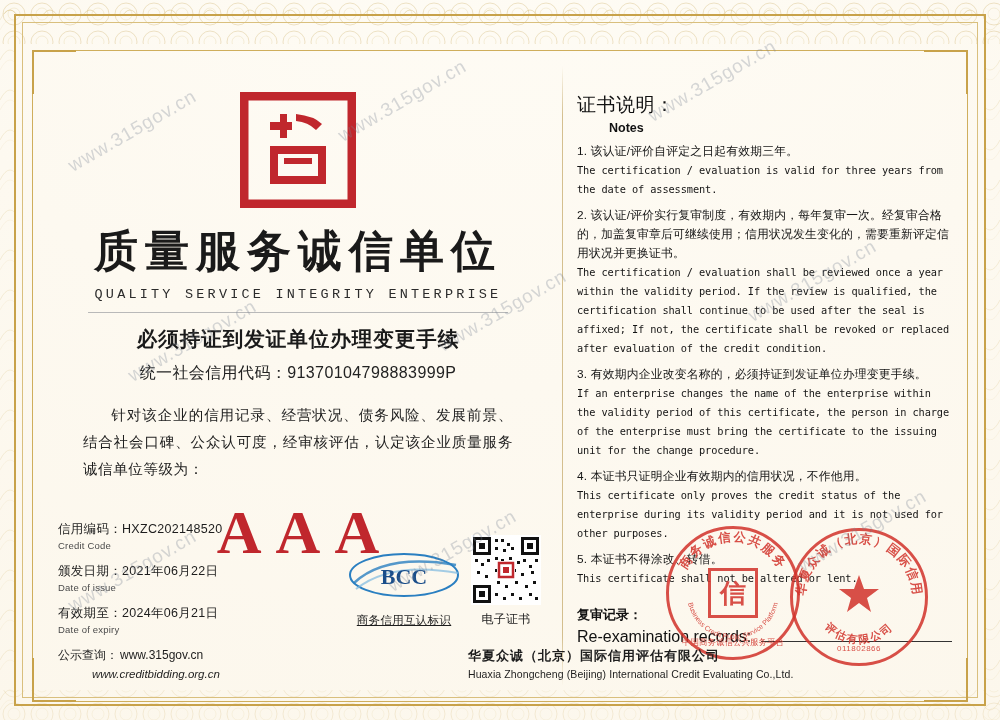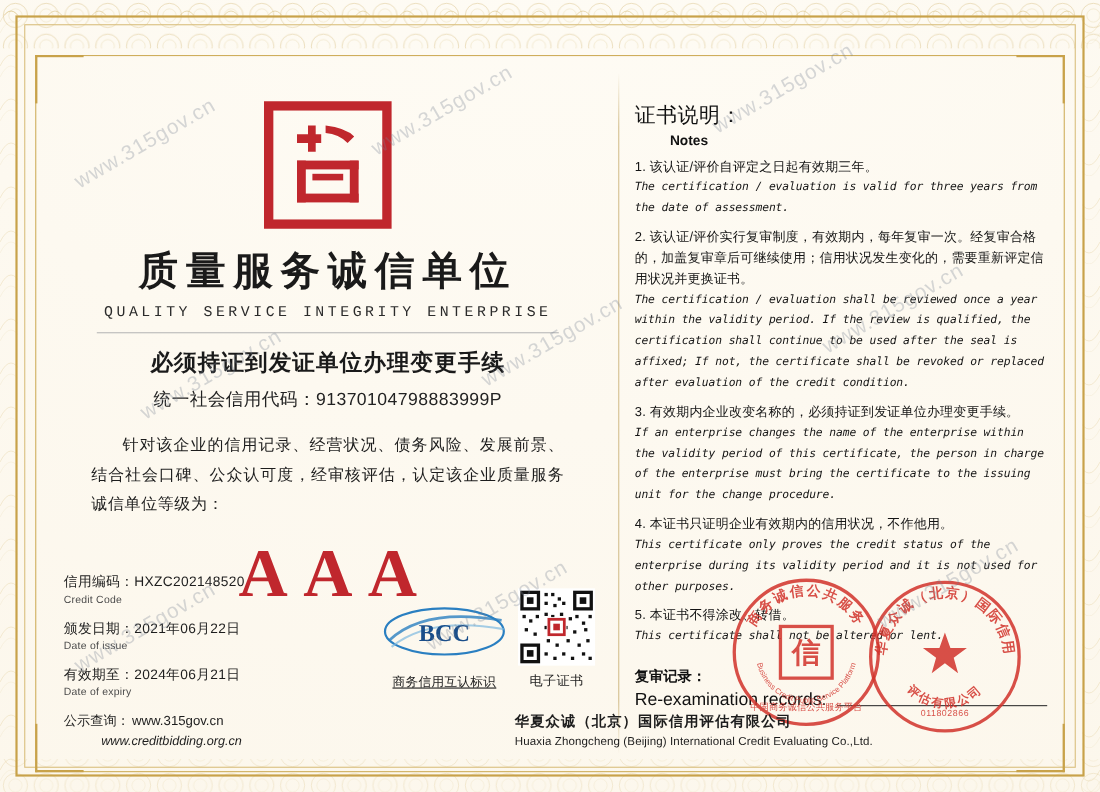--- a/index.html
+++ b/index.html
@@ -71,21 +71,21 @@
     margin-top:26px;
     width:116px;height:116px;
     position:relative;
   }
   .seal-logo svg{display:block;}
 
   .title-cn{
     margin-top:14px;
     font-family:"Liberation Serif", serif;
     font-weight:bold;
-    font-size:36px;
+    font-size:44px;
     letter-spacing:7px;
     color:#1a1a1a;
     text-align:center;
   }
   .title-en{
     margin-top:6px;
     font-size:13.5px;
     letter-spacing:3.2px;
     color:#2b2b2b;
     text-align:center;
@@ -184,21 +184,21 @@
     font-size:12.5px;font-weight:bold;color:#111;margin-top:3px;padding-left:32px;
   }
   .note{
     margin-top:7px;
   }
   .note-cn{
     font-size:11.8px;line-height:19px;color:#141414;letter-spacing:.2px;
   }
   .note-en{
     font-family:"DejaVu Sans Mono", monospace;
-    font-size:10.3px;line-height:19px;color:#141414;letter-spacing:-.1px;font-style:italic;
+    font-size:10.3px;line-height:19px;color:#141414;letter-spacing:-.1px;
   }
   .reexam{
     margin-top:18px;
   }
   .reexam-cn{font-size:13px;font-weight:bold;color:#111;}
   .reexam-row{display:flex;align-items:flex-end;margin-top:4px;}
   .reexam-en{font-size:16px;font-weight:normal;color:#111;white-space:nowrap;}
   .reexam-line{flex:1;height:1px;background:#333;margin-left:10px;margin-bottom:4px;}
 
   

